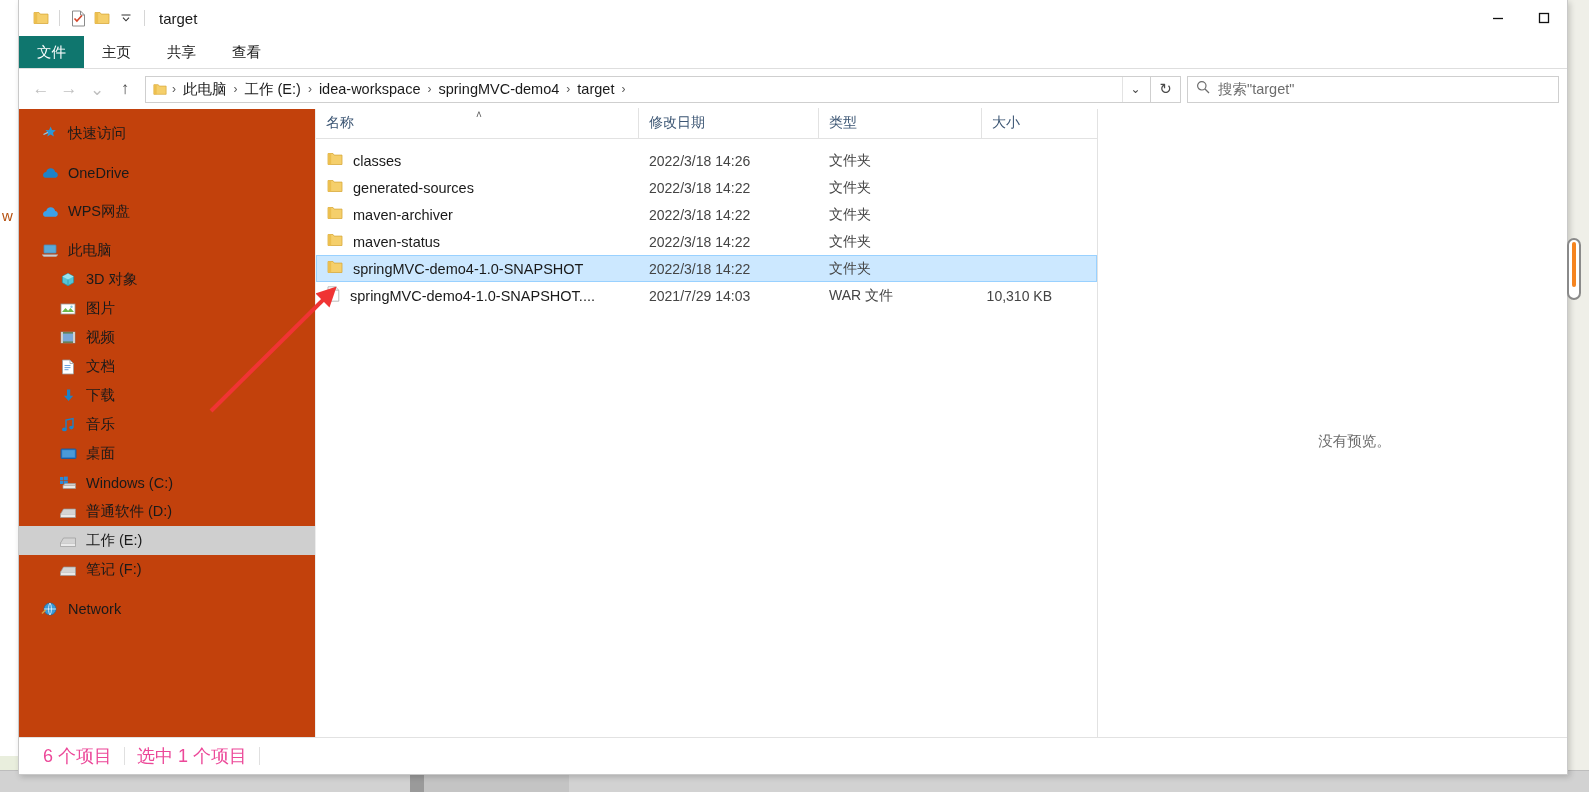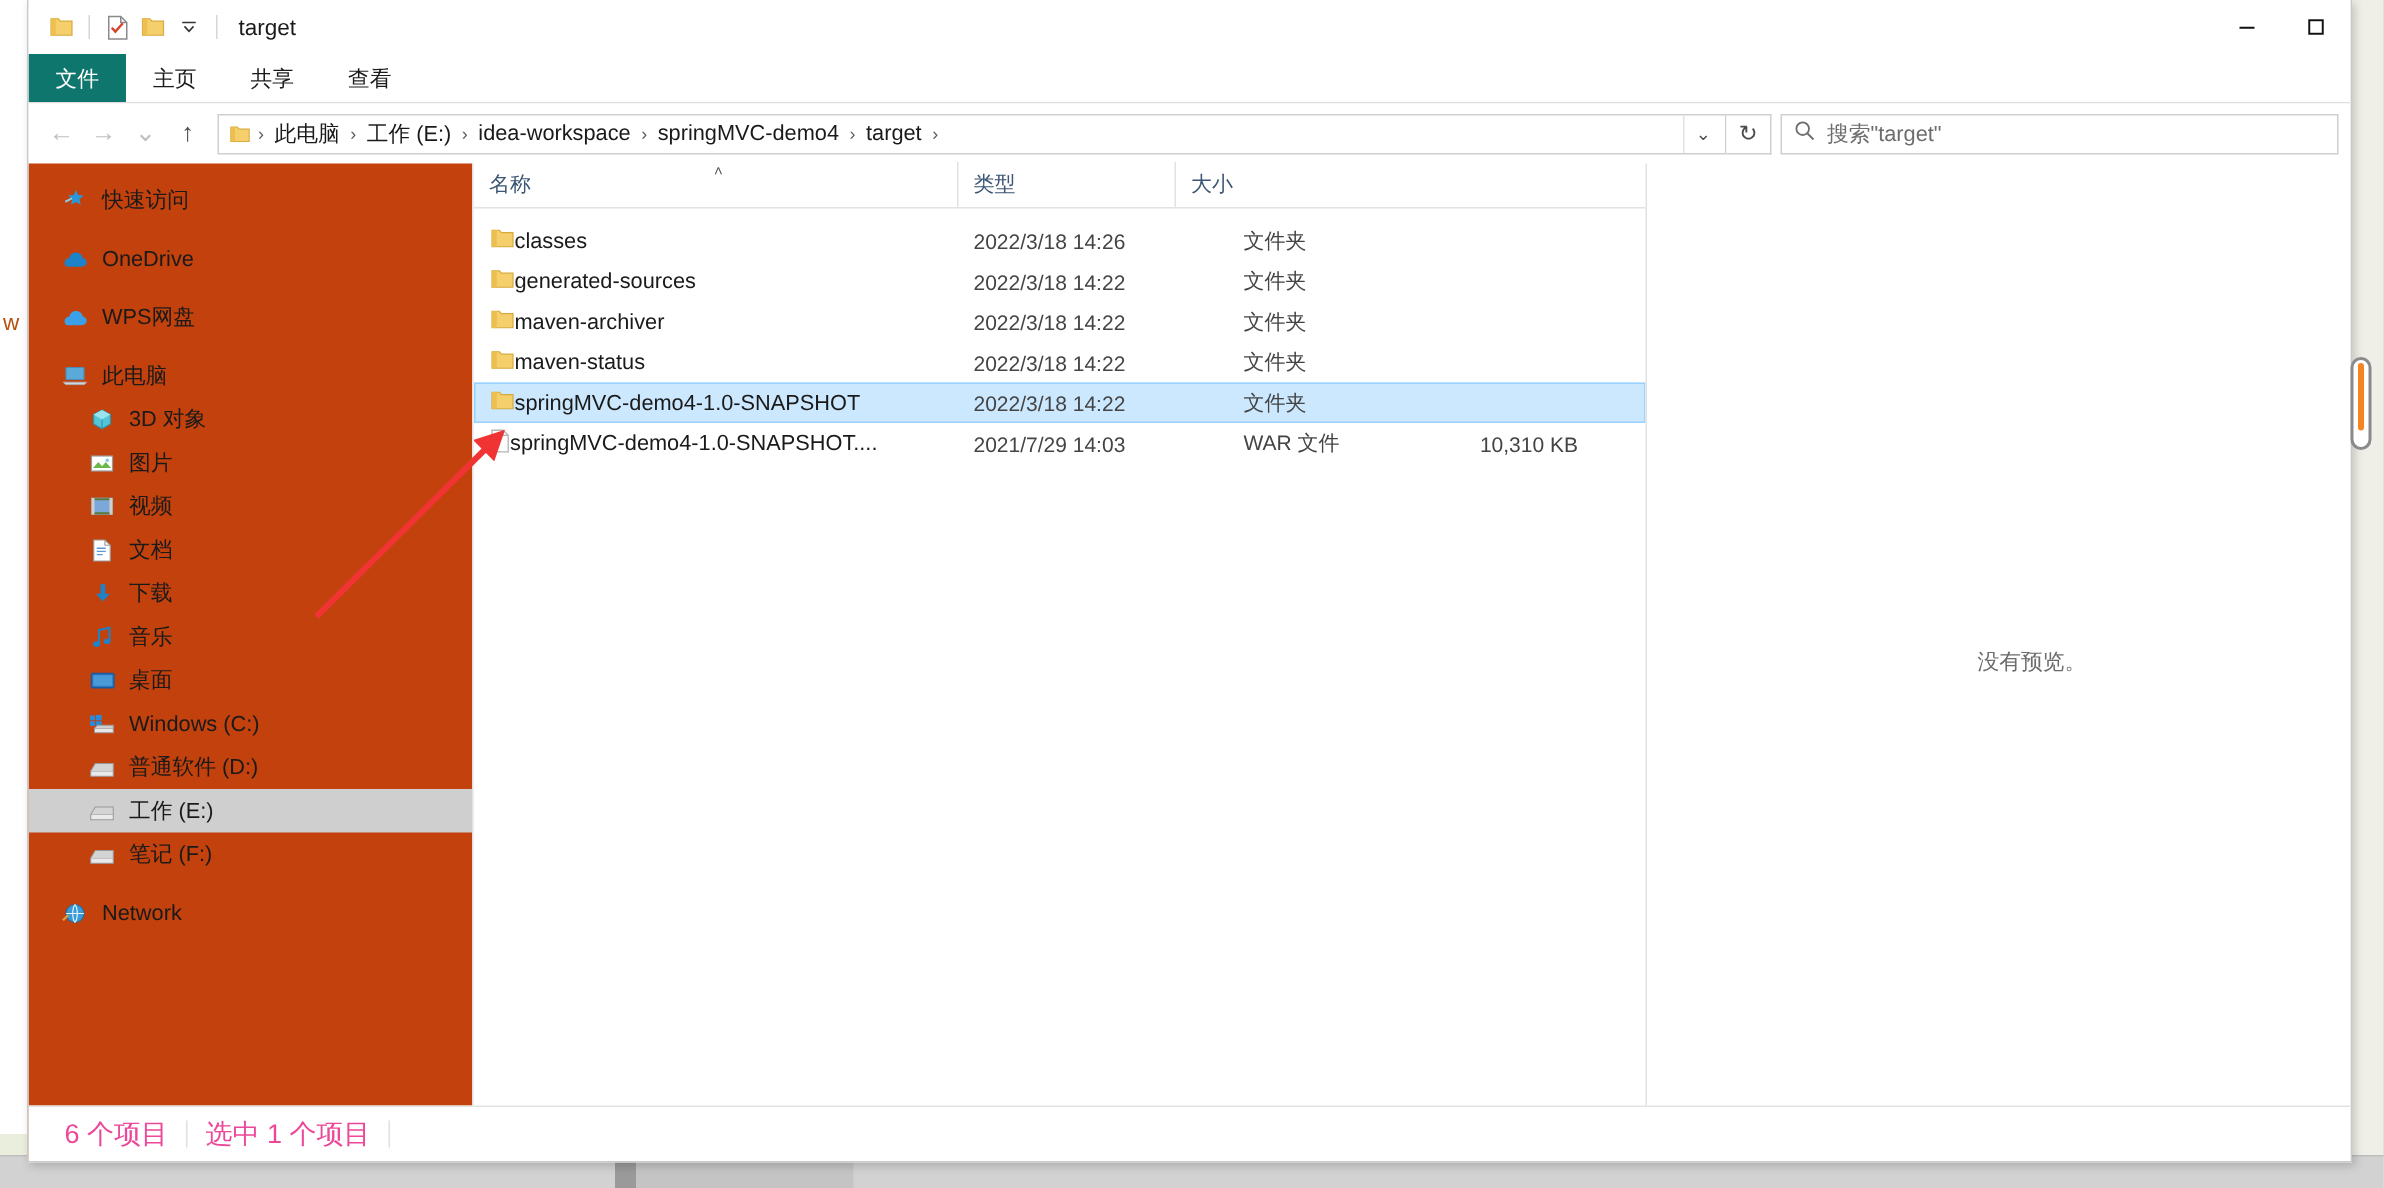--- a/index.html
+++ b/index.html
@@ -146,21 +146,21 @@
   .colh:first-child { border-left: none; }
   #sort-caret {
     position:absolute; left: 160px; top: 1px; font-size: 10px; color: #555; user-select:none;
   }
   #rows { padding-top: 8px; }
   .row {
     height: 27px; display:flex; align-items:center; font-size: 14.5px; color: #1a1a1a;
     cursor: default; border: 1px solid transparent;
   }
   .row.selected { background: #cce8ff; border-color: #99d1ff; }
-  .cell-name { display:flex; align-items:center; padding-left: 10px; overflow:hidden; white-space:nowrap;}
+  .cell-name { display:flex; align-items:center; gap: 10px; padding-left: 10px; overflow:hidden; white-space:nowrap;}
   .cell-date, .cell-type { color: #444; font-size: 14px; padding-left: 10px; white-space:nowrap;}
   .cell-size { color: #444; font-size: 14px; text-align: right; padding-right: 12px; white-space:nowrap;}
 
   
   #previewpane {
     width: 470px; flex: none; border-left: 1px solid #e2e2e2; background:#fff;
     display:flex; align-items:center; justify-content:center; position: relative; padding-left: 44px;
   }
   #preview-text { font-size: 14.5px; color: #6b6b6b; }
 
@@ -479,24 +479,27 @@
 
     </div>
 
     <div id="filepane">
 
       <div id="colheader">
         <div class="colh" style="width:322px;">
           <span id="sort-caret">˄</span>
           <span>名称</span>
         </div>
+        <div class="colh" style="width:180px;">
+          <span>修改日期</span>
+        </div>
         <div class="colh" style="width:145px;">
           <span>类型</span>
         </div>
-        <div class="colh" style="width:100px;">
+        <div class="colh" style="width:100px;margin-left:18px;">
           <span>大小</span>
         </div>
       </div>
 
       <div id="rows">
 
         <div class="row">
           <div class="cell-name" style="width:322px;">
             <span>
               <svg width="16" height="14" viewBox="0 0 16 14">

